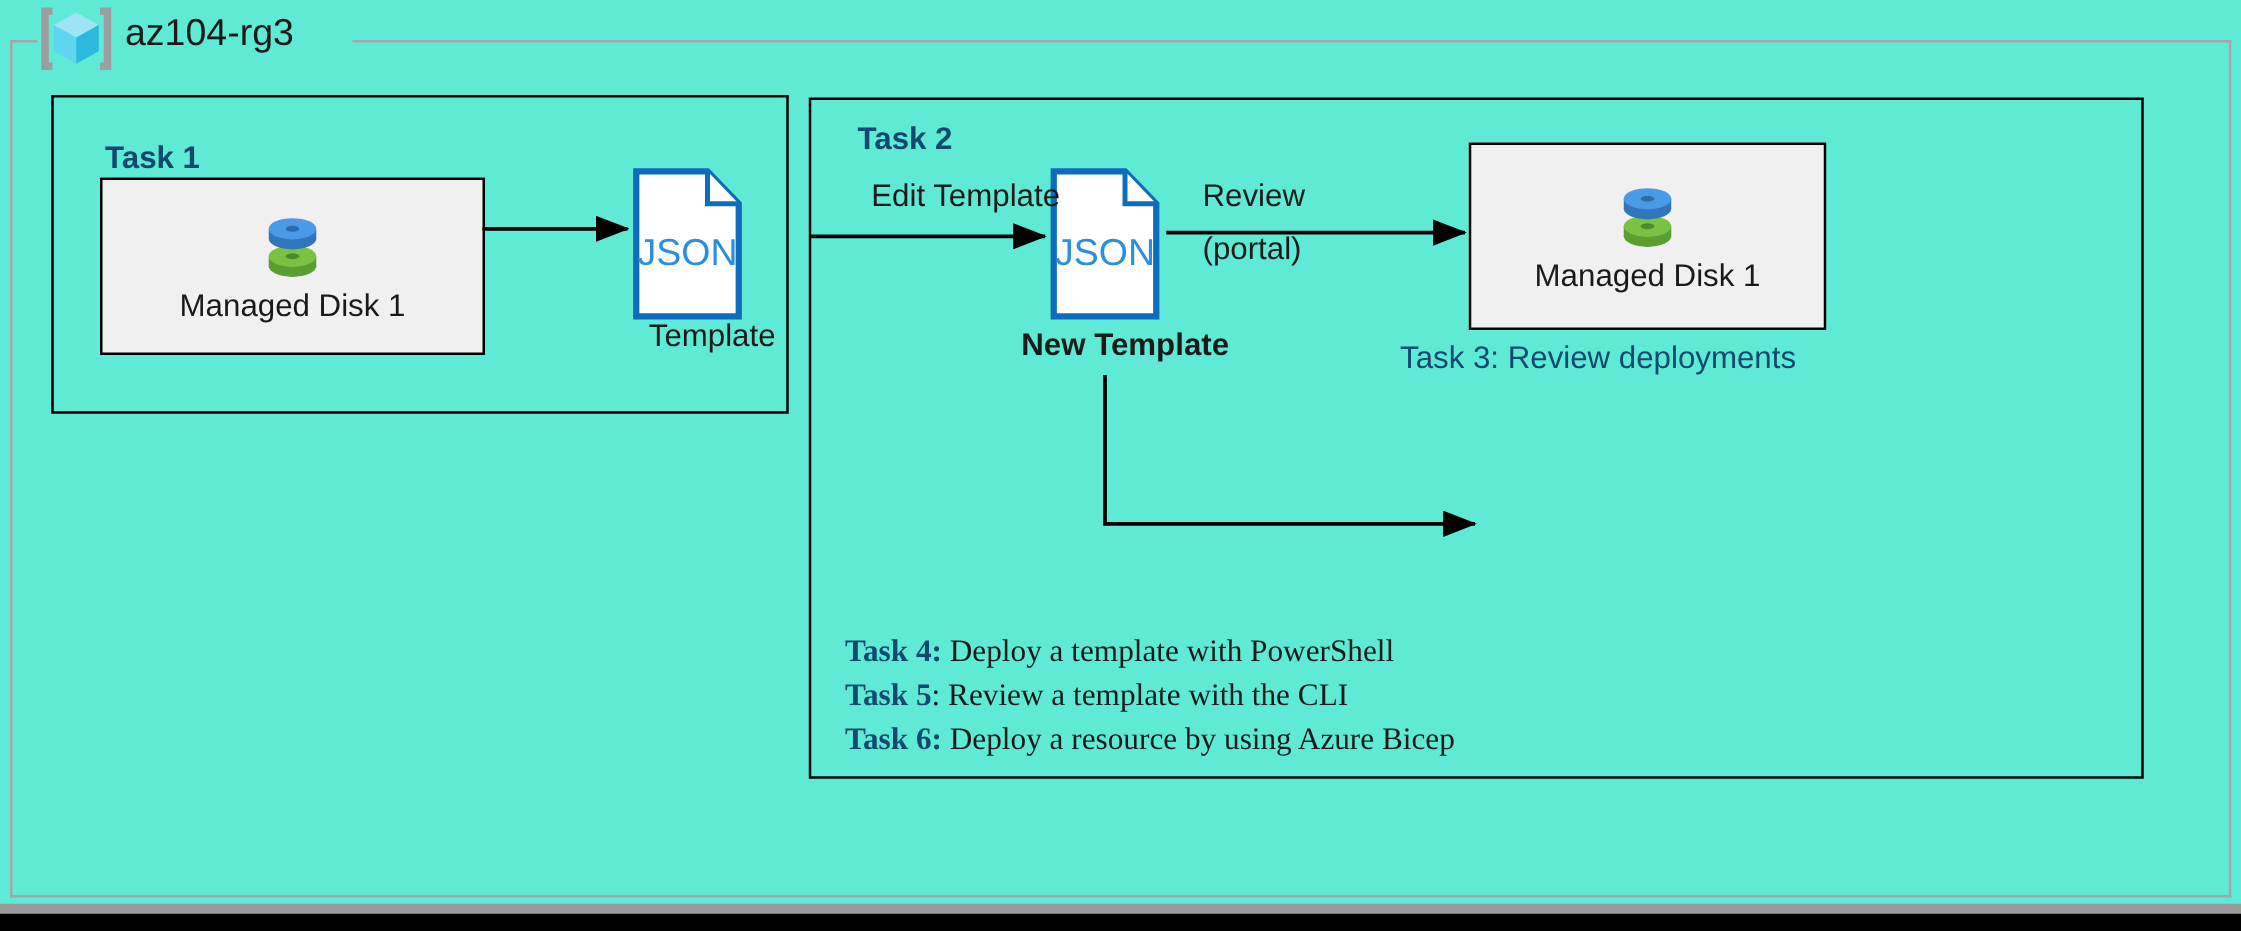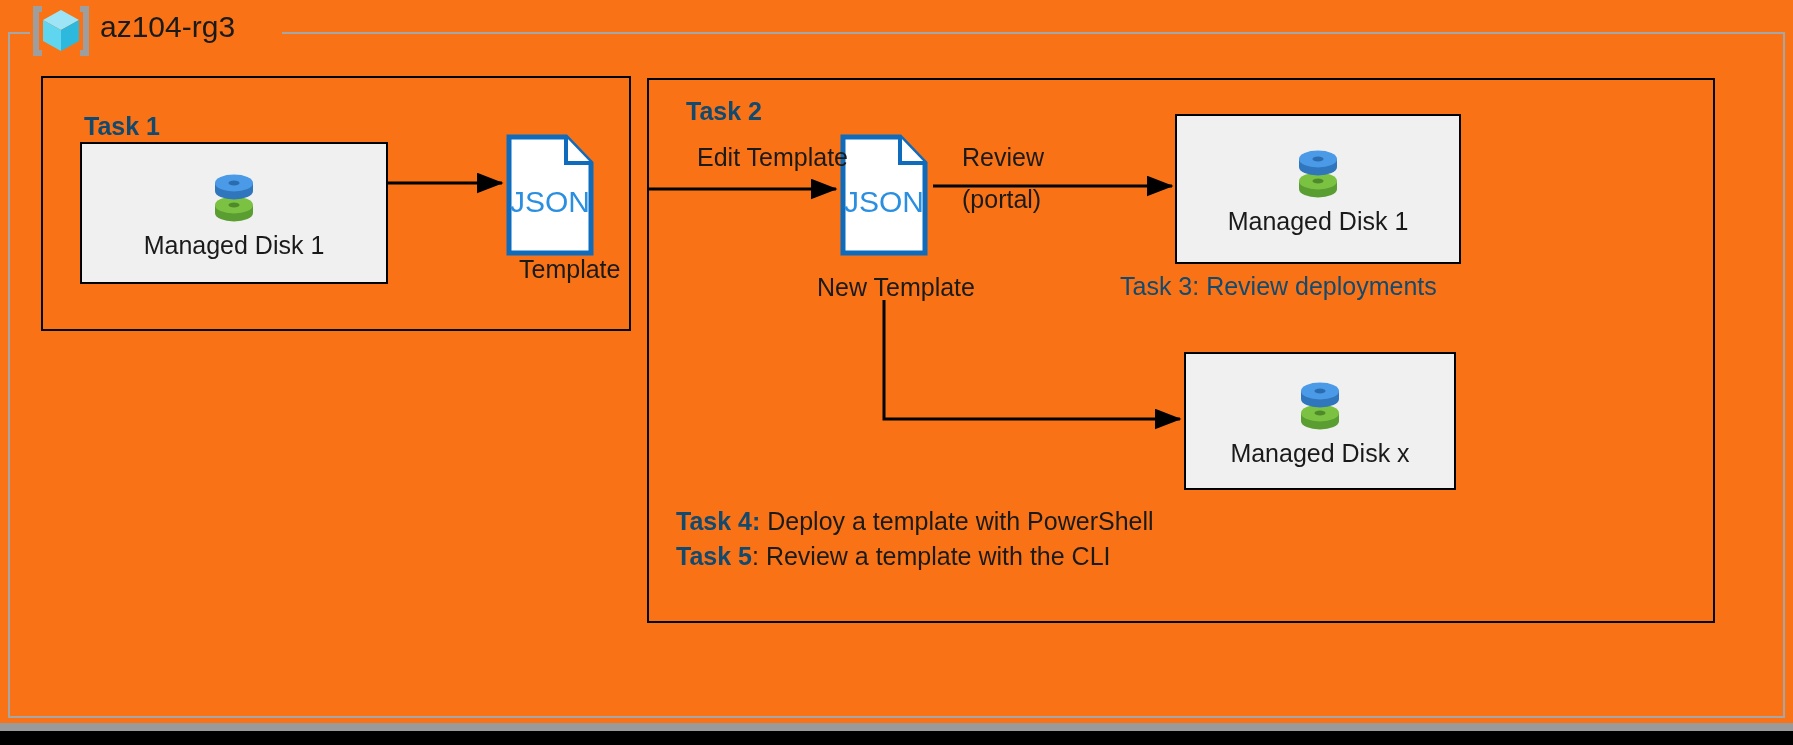--- a/index.html
+++ b/index.html
@@ -13,21 +13,21 @@
     height: 745px;
     overflow: hidden;
     position: relative;
   }
 
   #canvas {
     position: absolute;
     left: 0; top: 0;
     width: 1793px;
     height: 745px;
-    background: #f97316;
+    background: #5eead4;
   }
 
   
   .rg-frame-left {
     position: absolute;
     left: 8px; top: 32px;
     width: 2px; height: 686px;
     background: #a6a6a6;
   }
   .rg-frame-bottom {
@@ -129,21 +129,21 @@
 
   .doc-caption {
     position: absolute;
     font-size: 25px;
     color: #1a1a1a;
     white-space: nowrap;
     font-family: "Liberation Sans", sans-serif;
     margin-left: 29px;
   }
   #template-caption     { left: 490px; top: 255px; }
-  #new-template-caption { left: 788px; top: 273px; }
+  #new-template-caption { left: 788px; top: 262px; font-weight: bold; }
 
   
   #connectors {
     position: absolute;
     left: 0; top: 0;
     width: 1793px;
     height: 745px;
     pointer-events: none;
   }
 
@@ -168,21 +168,21 @@
     white-space: nowrap;
     font-family: "Liberation Sans", sans-serif;
   }
   #task3-line .task-key { font-weight: normal; }
 
   
   #task-list {
     position: absolute;
     left: 676px; top: 504px;
     font-size: 25px;
-    font-family: Liberation Sans, sans-serif;
+    font-family: Liberation Serif, serif;
   }
   #task-list .task-line {
     line-height: 35px;
     white-space: nowrap;
     color: #1a1a1a;
   }
   #task-list .task-key {
     font-weight: bold;
     color: #12496e;
   }
@@ -270,33 +270,20 @@
       <ellipse cx="27" cy="38" rx="19" ry="8.5" fill="#7cc242"></ellipse>
       <ellipse cx="27" cy="38" rx="5.5" ry="2.4" fill="#4e8a2b"></ellipse>
       <ellipse cx="27" cy="24" rx="19" ry="8.5" fill="#2f76bd"></ellipse>
       <rect x="8" y="16" width="38" height="8" fill="#2f76bd"></rect>
       <ellipse cx="27" cy="16" rx="19" ry="8.5" fill="#4a9ae8"></ellipse>
       <ellipse cx="27" cy="16" rx="5.5" ry="2.4" fill="#2a6cae"></ellipse>
     </svg>
     <div class="resource-label">Managed Disk 1</div>
   </div>
 
-  <div class="resource-box" id="diskx-task2-box">
-    <svg class="disk-icon" viewBox="0 0 54 62">
-      <ellipse cx="27" cy="46" rx="19" ry="8.5" fill="#5a9e32"></ellipse>
-      <rect x="8" y="38" width="38" height="8" fill="#5a9e32"></rect>
-      <ellipse cx="27" cy="38" rx="19" ry="8.5" fill="#7cc242"></ellipse>
-      <ellipse cx="27" cy="38" rx="5.5" ry="2.4" fill="#4e8a2b"></ellipse>
-      <ellipse cx="27" cy="24" rx="19" ry="8.5" fill="#2f76bd"></ellipse>
-      <rect x="8" y="16" width="38" height="8" fill="#2f76bd"></rect>
-      <ellipse cx="27" cy="16" rx="19" ry="8.5" fill="#4a9ae8"></ellipse>
-      <ellipse cx="27" cy="16" rx="5.5" ry="2.4" fill="#2a6cae"></ellipse>
-    </svg>
-    <div class="resource-label">Managed Disk x</div>
-  </div>
 
   <svg id="connectors" viewBox="0 0 1793 745">
     <defs>
       <marker id="arrowhead" markerWidth="9" markerHeight="7" refX="8.5" refY="3.5" orient="auto" markerUnits="strokeWidth">
         <polygon points="0 0, 9 3.5, 0 7" fill="#000000"></polygon>
       </marker>
     </defs>
 
     <line x1="386" y1="183" x2="502" y2="183" stroke="#000000" stroke-width="3" marker-end="url(#arrowhead)"></line>
 
@@ -315,18 +302,21 @@
     <span class="task-key">Task 3:</span><span class="task-desc"> Review deployments</span>
   </div>
 
   <div id="task-list">
     <div class="task-line">
       <span class="task-key">Task 4:</span><span class="task-desc"> Deploy a template with PowerShell</span>
     </div>
     <div class="task-line">
       <span class="task-key">Task 5</span><span class="task-desc">: Review a template with the CLI</span>
     </div>
+    <div class="task-line">
+      <span class="task-key">Task 6:</span><span class="task-desc"> Deploy a resource by using Azure Bicep</span>
+    </div>
   </div>
 
   <div id="bottom-gray-strip"></div>
   <div id="bottom-bar"></div>
 
 </div>
 
 </body></html>

